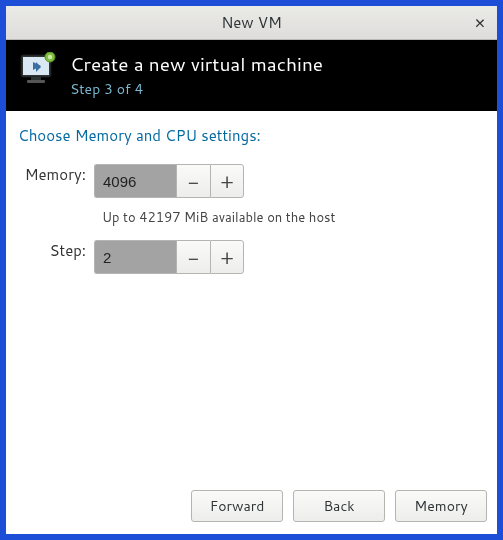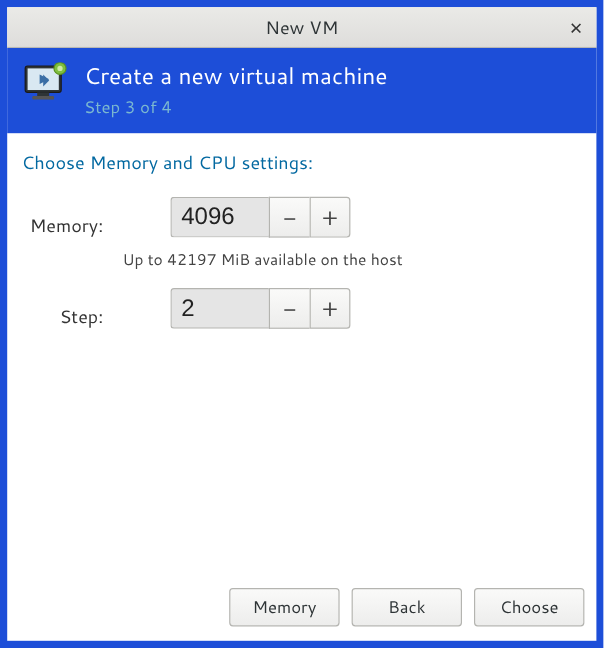--- a/index.html
+++ b/index.html
@@ -40,21 +40,21 @@
       transform: translateY(-50%);
       width: 18px;
       height: 18px;
       font-size: 18px;
       line-height: 16px;
       text-align: center;
       color: #333;
       cursor: pointer;
     }
     .banner {
-      background: #1d4ed8;
+      background: #000000;
       padding: 10px 14px 12px 14px;
       display: flex;
       align-items: flex-start;
       gap: 12px;
     }
     .vm-icon {
       flex-shrink: 0;
       margin-top: 2px;
     }
     .banner-text .heading {
@@ -73,46 +73,45 @@
       display: flex;
       flex-direction: column;
     }
     .section-heading {
       font-size: 15px;
       color: #0369a1;
       margin-bottom: 18px;
     }
     .field-row {
       display: flex;
-      align-items: flex-end;
+      align-items: flex-start;
       margin-bottom: 4px;
     }
     .field-label {
       width: 76px;
       text-align: right;
       padding-right: 8px;
       font-size: 15px;
       color: #333;
     }
     .spinner {
       display: flex;
       align-items: stretch;
       height: 34px;
     }
     .spinner input {
       width: 82px;
       border: 1px solid #b4b4b0;
       border-right: none;
       border-radius: 3px 0 0 3px;
       padding: 0 8px;
-      font-size: 20px;
+      font-size: 15px;
       color: #222;
       outline: none;
-      background: #e5e5e5;
-      margin-left: 48px;
+      background: #a3a3a3;
     }
     .spinner .btn {
       width: 34px;
       border: 1px solid #b4b4b0;
       background: linear-gradient(#fafaf9, #ededec);
       display: flex;
       align-items: center;
       justify-content: center;
       cursor: pointer;
       font-size: 20px;
@@ -203,18 +202,18 @@
         <div class="btn plus">
             <span>+</span>
           </div>
       </div>
     </div>
 
     <div class="spacer"></div>
   </div>
 
   <div class="buttons">
+    <div class="dlg-btn">Forward</div>
+    <div class="dlg-btn">Back</div>
     <div class="dlg-btn">Memory</div>
-    <div class="dlg-btn">Back</div>
-    <div class="dlg-btn">Choose</div>
   </div>
 
 </div>
 
 </body></html>

